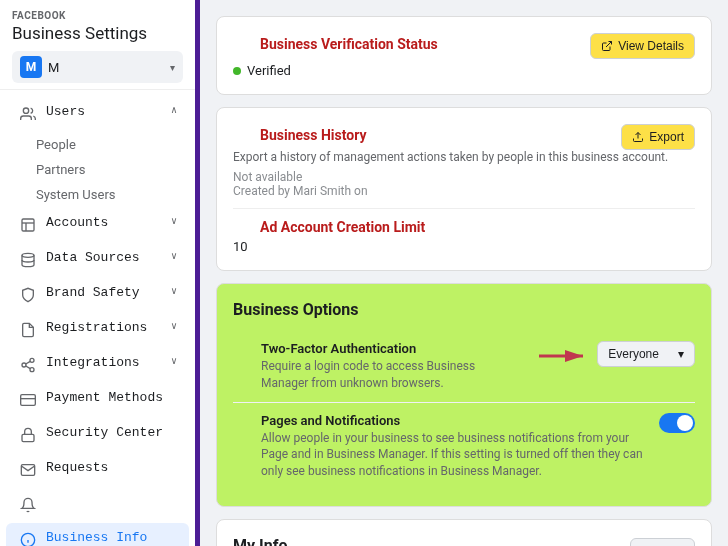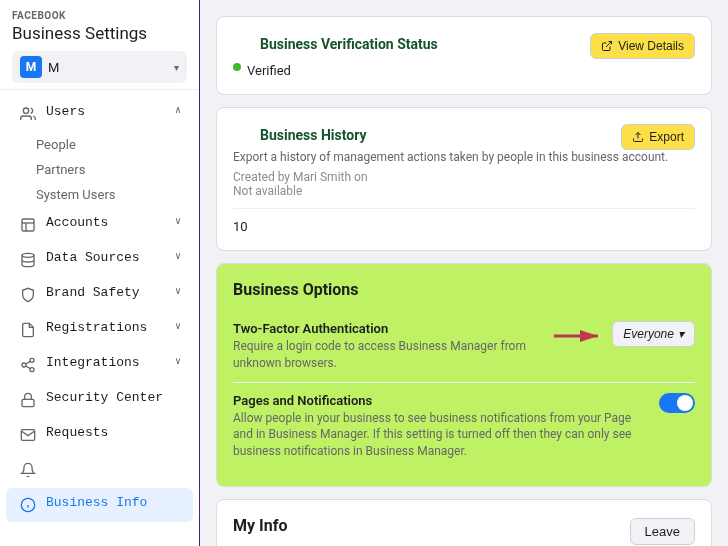--- a/index.html
+++ b/index.html
@@ -1,19 +1,19 @@
 <!DOCTYPE html>
 <html><head>
   <meta charset="utf-8">
   <style>
     * { box-sizing: border-box; margin: 0; padding: 0; }
     body { font-family: -apple-system, BlinkMacSystemFont, 'Segoe UI', Roboto, sans-serif; font-size: 13px; background: #f0f2f5; display: flex; height: 546px; overflow: hidden; }
 
     
-    .sidebar { width: 200px; min-width: 200px; background: #fff; border-right: 1px solid #4c1d95; display: flex; flex-direction: column; height: 546px; overflow-y: auto; }
+    .sidebar { width: 200px; min-width: 200px; background: #fff; border-right: 5px solid #4c1d95; display: flex; flex-direction: column; height: 546px; overflow-y: auto; }
     .sidebar-header { padding: 10px 12px 6px; border-bottom: 1px solid #eee; }
     .fb-label { font-size: 10px; font-weight: 700; color: #65676b; letter-spacing: 0.5px; }
     .biz-settings-title { font-size: 17px; font-weight: 400; color: #1c1e21; margin-top: 2px; }
     .account-selector { display: flex; align-items: center; margin-top: 8px; background: #f0f2f5; border-radius: 6px; padding: 5px 8px; cursor: pointer; }
     .account-avatar { width: 22px; height: 22px; background: #1877f2; border-radius: 4px; display: flex; align-items: center; justify-content: center; color: #fff; font-weight: 700; font-size: 12px; margin-right: 6px; }
     .account-name { font-size: 13px; color: #1c1e21; flex: 1; }
     .chevron-down { font-size: 10px; color: #65676b; }
 
     .sidebar-nav { padding: 6px 0; flex: 1; }
     .nav-item { display: flex; align-items: flex-start; padding: 7px 12px; cursor: pointer; color: #1c1e21; font-size: 13px; border-radius: 6px; margin: 1px 6px; font-family: Liberation Mono, monospace; }
@@ -22,43 +22,43 @@
     .nav-item.active .nav-icon { color: #1877f2; }
     .nav-item .nav-label { flex: 1; }
     .nav-item .nav-arrow { font-size: 10px; color: #65676b; }
     .sub-nav { padding-left: 36px; }
     .sub-nav-item { padding: 5px 8px 5px 0; cursor: pointer; color: #65676b; font-size: 13px; display: block; }
 
     
     .main { flex: 1; background: #f0f2f5; overflow-y: auto; padding: 16px; display: flex; flex-direction: column; gap: 12px; }
 
     .card { background: #fff; border-radius: 8px; border: 1px solid #ddd; padding: 16px; }
-    .card-title { font-size: 14px; font-weight: 700; color: #14532d; margin-bottom: 4px; padding-left: 27px; }
+    .card-title { font-size: 14px; font-weight: 700; color: #b91c1c; margin-bottom: 4px; padding-left: 27px; }
     .card-subtitle { font-size: 12px; color: #65676b; margin-bottom: 6px; }
     .card-value { font-size: 13px; color: #1c1e21; }
     .card-small { font-size: 12px; color: #8a8d91; }
 
     .card-header-row { display: flex; align-items: center; justify-content: space-between; }
     .btn-outline { background: #fde047; border: 1px solid #ccd0d5; border-radius: 6px; padding: 5px 10px; font-size: 12px; color: #1c1e21; cursor: pointer; display: flex; align-items: center; gap: 5px; }
 
-    .verified-row { display: flex; align-items: flex-start; gap: 6px; margin-top: 4px; }
+    .verified-row { display: flex; align-items: center; gap: 6px; margin-top: 4px; }
     .green-dot { width: 8px; height: 8px; background: #42b72a; border-radius: 50%; }
 
     .section-divider { border: none; border-top: 1px solid #eee; margin: 10px 0; }
 
     .options-card { background: #bef264; border-radius: 8px; border: 1px solid #ddd; padding: 16px; }
     .options-title { font-size: 16px; font-weight: 700; color: #1c1e21; margin-bottom: 12px; }
 
     .option-row { display: flex; align-items: flex-start; justify-content: space-between; padding: 10px 0; border-bottom: 1px solid #f0f2f5; }
     .option-row:last-child { border-bottom: none; }
-    .option-info { flex: 1; padding-right: 12px; }
+    .option-info { flex: 1; padding-right: 12px; margin-left: 28px; }
     .option-label { font-size: 13px; font-weight: 600; color: #1c1e21; margin-bottom: 2px; }
     .option-desc { font-size: 12px; color: #65676b; line-height: 1.4; }
 
-    .dropdown-btn { background: #f0f2f5; border: 1px solid #ccd0d5; border-radius: 6px; padding: 5px 10px; font-size: 12px; color: #1c1e21; cursor: pointer; display: flex; align-items: center; gap: 4px; white-space: nowrap; font-style: italic; }
+    .dropdown-btn { background: #f0f2f5; border: 1px solid #ccd0d5; border-radius: 6px; padding: 5px 10px; font-size: 12px; color: #1c1e21; cursor: pointer; display: flex; align-items: center; gap: 19px; white-space: nowrap; }
 
     .toggle { width: 36px; height: 20px; background: #1877f2; border-radius: 10px; position: relative; cursor: pointer; flex-shrink: 0; }
     .toggle-knob { position: absolute; top: 2px; right: 2px; width: 16px; height: 16px; background: #fff; border-radius: 50%; }
 
     .my-info-card { background: #fff; border-radius: 8px; border: 1px solid #ddd; padding: 16px; }
     .my-info-title { font-size: 16px; font-weight: 700; color: #1c1e21; margin-bottom: 12px; }
     .info-header { display: flex; align-items: center; justify-content: space-between; }
 
     .leave-btn { background: #f0f2f5; border: 1px solid #ccd0d5; border-radius: 6px; padding: 5px 14px; font-size: 13px; color: #1c1e21; cursor: pointer; }
 
@@ -153,20 +153,29 @@
             <circle cx="6" cy="12" r="3"></circle>
             <circle cx="18" cy="19" r="3"></circle>
             <line x1="8.59" y1="13.51" x2="15.42" y2="17.49"></line>
             <line x1="15.41" y1="6.51" x2="8.59" y2="10.49"></line>
           </svg>
       </span>
       <span class="nav-label">Integrations</span>
       <span class="nav-arrow">∨</span>
     </div>
 
+    <div class="nav-item">
+      <span class="nav-icon">
+        <svg width="16" height="16" viewBox="0 0 24 24" fill="none" stroke="#65676b" stroke-width="2">
+            <rect x="1" y="4" width="22" height="16" rx="2" ry="2"></rect>
+            <line x1="1" y1="10" x2="23" y2="10"></line>
+          </svg>
+      </span>
+      <span class="nav-label">Payment Methods</span>
+    </div>
 
     <div class="nav-item">
       <span class="nav-icon">
         <svg width="16" height="16" viewBox="0 0 24 24" fill="none" stroke="#65676b" stroke-width="2">
             <rect x="3" y="11" width="18" height="11" rx="2" ry="2"></rect>
             <path d="M7 11V7a5 5 0 0 1 10 0v4"></path>
           </svg>
       </span>
       <span class="nav-label">Security Center</span>
     </div>
@@ -231,23 +240,24 @@
       <button class="btn-outline">
         <svg width="12" height="12" viewBox="0 0 24 24" fill="none" stroke="currentColor" stroke-width="2">
             <path d="M21 15v4a2 2 0 0 1-2 2H5a2 2 0 0 1-2-2v-4"></path>
             <polyline points="17 8 12 3 7 8"></polyline>
             <line x1="12" y1="3" x2="12" y2="15"></line>
           </svg>
         <span>Export</span>
       </button>
     </div>
     <div class="card-subtitle">Export a history of management actions taken by people in this business account.</div>
+    <div class="card-small">Not available</div>
     <div class="card-small">Created by Mari Smith on</div>
-    <div class="card-small">Not available</div>
     <hr class="section-divider">
+    <div class="card-title">Ad Account Creation Limit</div>
     <div class="card-value" style="margin-top:4px;">10</div>
   </div>
 
   <div class="options-card">
     <div class="options-title">Business Options</div>
 
     <div class="option-row">
       <div class="option-info">
         <div class="option-label">Two-Factor Authentication</div>
         <div class="option-desc">Require a login code to access Business Manager from unknown browsers.</div>

